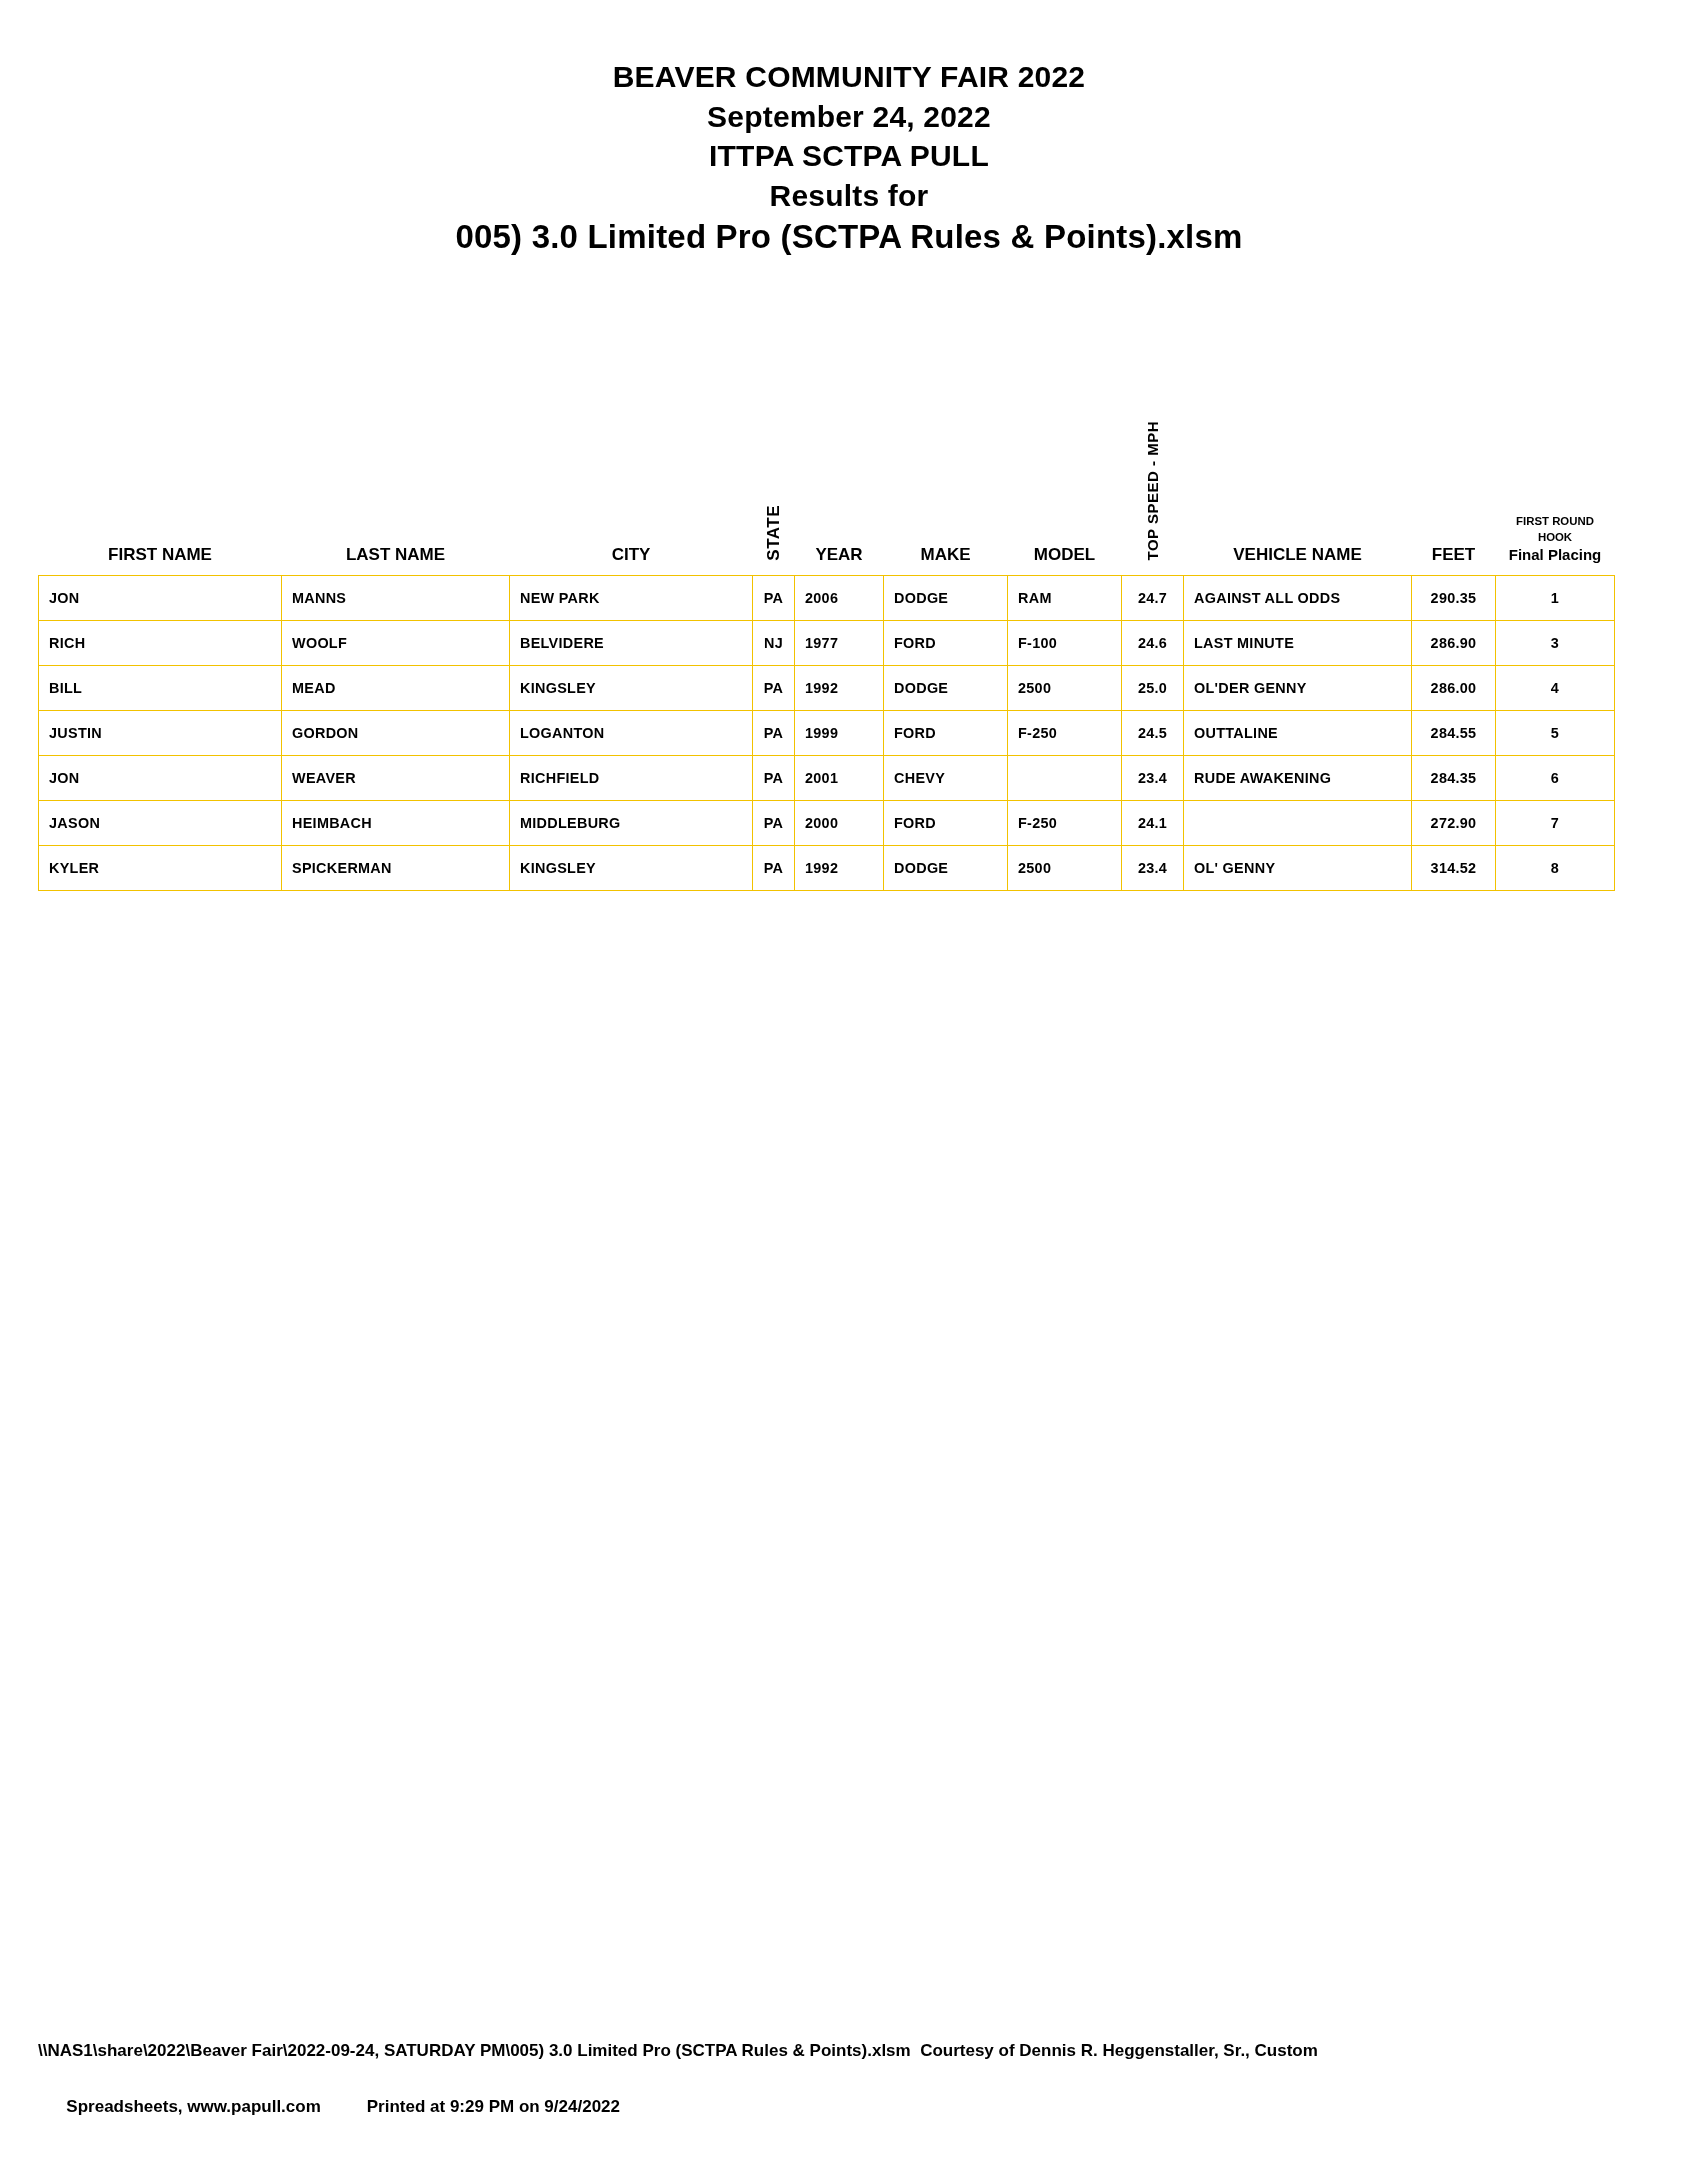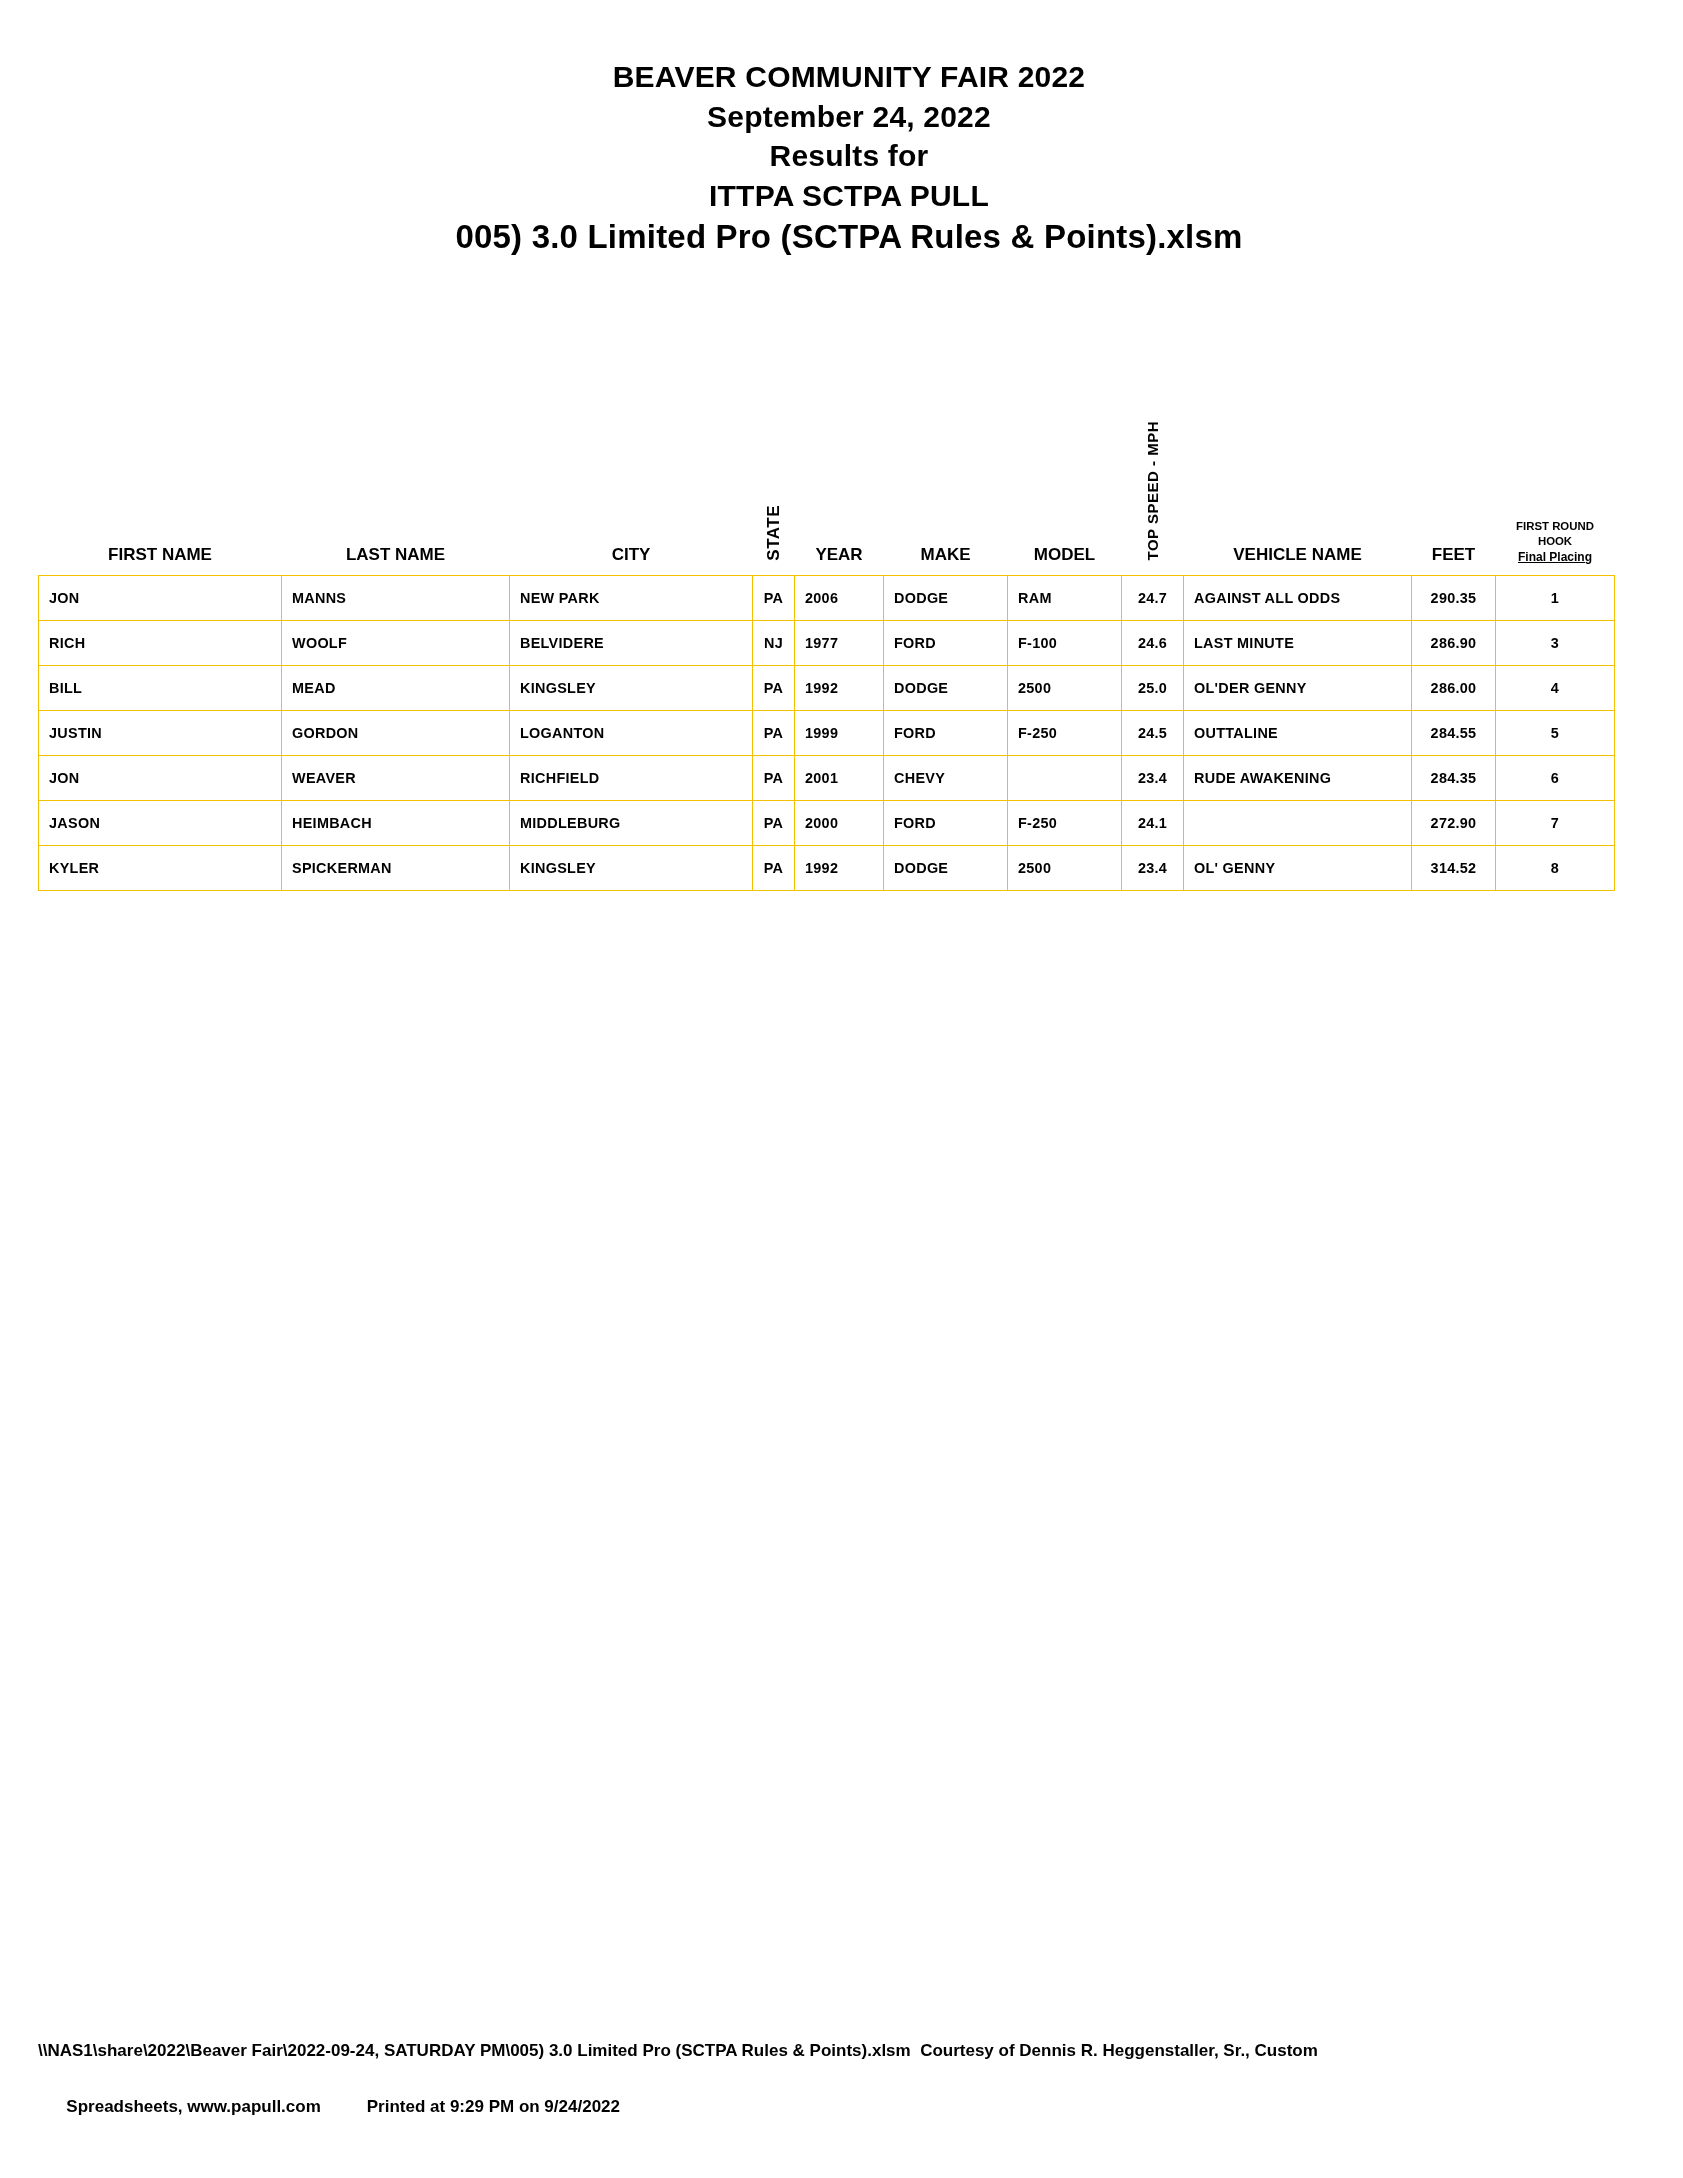--- a/index.html
+++ b/index.html
@@ -90,21 +90,21 @@
     font-size: 15px;
     text-align: left;
   }
   th.place {
     font-size: 11px;
     line-height: 1.35;
     padding-bottom: 9px;
   }
   th.place .p1 { font-size: 11.4px; font-weight: bold; }
   th.place .p2 { font-size: 11.4px; font-weight: bold; }
-  th.place .p3 { font-size: 12px; font-weight: bold; text-decoration: underline; }
+  th.place .p3 { font-size: 15px; font-weight: bold; }
   th.feet { font-size: 15px; }
 
   table.results tbody td {
     font-size: 14.4px;
     font-weight: bold;
     height: 44px;
     border: 1.6px solid #f2c200;
     padding: 0 10px;
     white-space: nowrap;
     overflow: hidden;
@@ -133,22 +133,22 @@
   }
 </style>
 </head>
 <body>
 
 <div class="page">
 
   <div class="header">
     <div class="line line1">BEAVER COMMUNITY FAIR 2022</div>
     <div class="line line2">September 24, 2022</div>
+    <div class="line line3">ITTPA SCTPA PULL</div>
     <div class="line line4">Results for</div>
-    <div class="line line3">ITTPA SCTPA PULL</div>
     <div class="line line5">005) 3.0 Limited Pro (SCTPA Rules &amp; Points).xlsm</div>
   </div>
 
   <div class="table-wrap">
     <table class="results">
       <colgroup>
         <col class="c-first">
           <col class="c-last">
           <col class="c-city">
           <col class="c-state">

